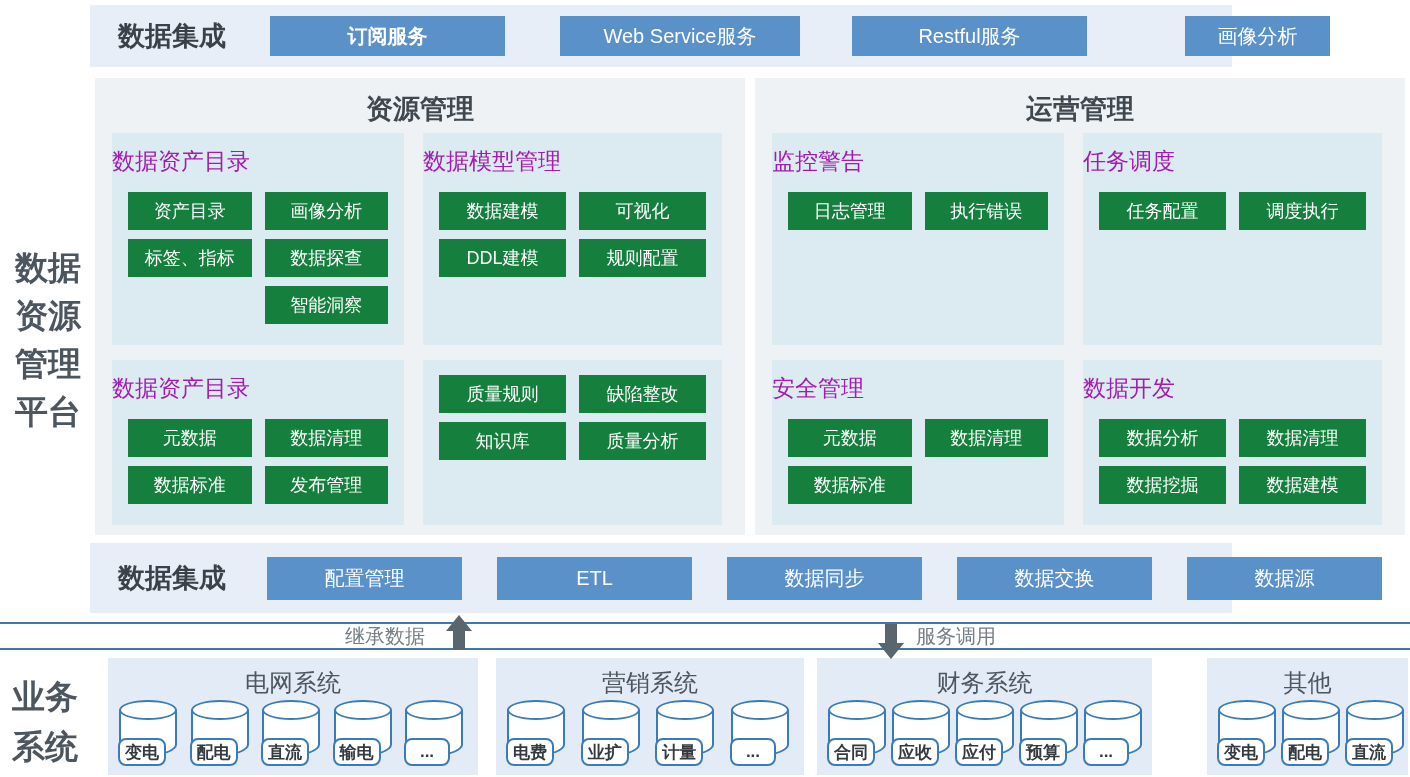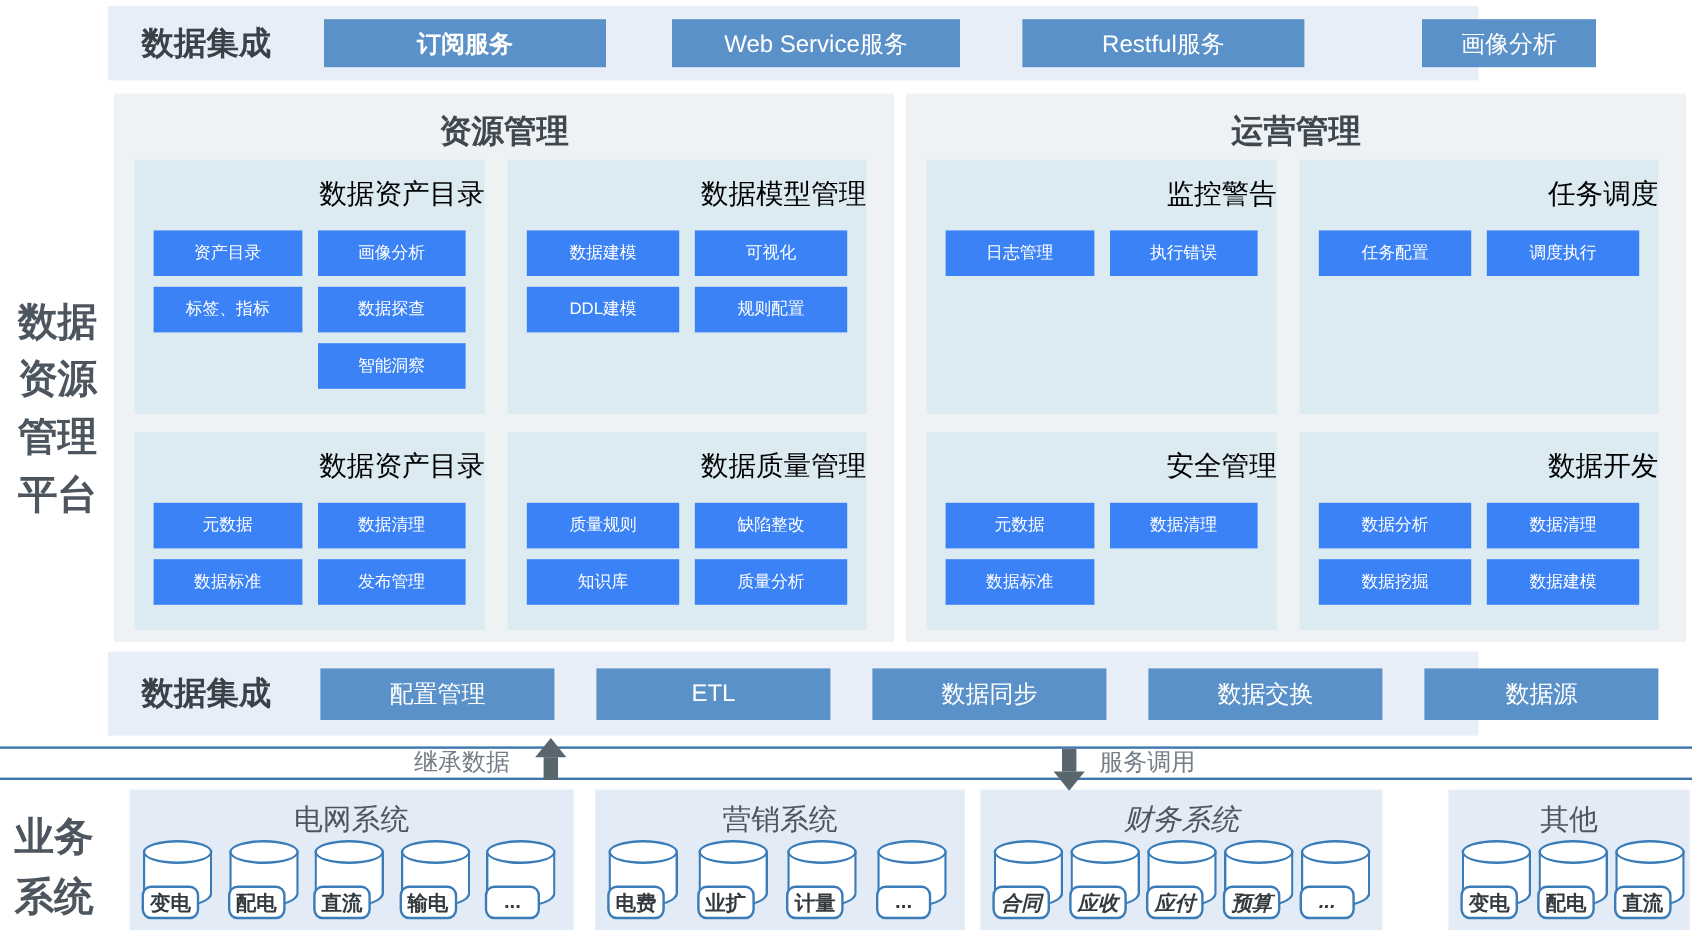--- a/index.html
+++ b/index.html
@@ -26,23 +26,23 @@
   .bb0 { left:177px; } .bb1 { left:407px; } .bb2 { left:637px; }
   .bb3 { left:867px; } .bb4 { left:1097px; }
 
   
   .panel { position:absolute; top:78px; width:650px; height:457px; background:#eef2f5; }
   #panel-resource { left:95px; } #panel-operation { left:755px; }
   .panel-title { text-align:center; padding-top:13px; font-size:27px; font-weight:700; color:#40484f; }
   .panel-grid { position:absolute; left:17px; top:55px; display:grid;
     grid-template-columns:292px 299px; grid-template-rows:212px 165px; gap:15px 19px; }
   .group { background:#dcebf2; }
-  .group-title { text-align:right; padding-top:13px; font-size:23px; color:#000000; }
+  .group-title { text-align:left; padding-top:13px; font-size:23px; color:#a21caf; }
   .group-btns { margin:15px 16px 0; display:grid; grid-template-columns:1fr 1fr; gap:9px 13px; }
-  .mod-btn { height:38px; background:#3b82f6; color:#fff; font-size:14px;
+  .mod-btn { height:38px; background:#15803d; color:#fff; font-size:18px;
     display:flex; align-items:center; justify-content:center; cursor:pointer; }
 
   
   #bus { position:absolute; left:0; top:622px; width:1410px; height:28px; background:#fff;
     border-top:2px solid #3f76b0; border-bottom:2px solid #3f76b0; }
   .bus-label { position:absolute; top:623px; font-size:20px; line-height:27px; color:#757e86; z-index:5; }
   #bus-up-label { left:345px; } #bus-down-label { left:916px; }
   .block-arrow { position:absolute; width:26px; z-index:6; }
   .block-arrow .head-up { width:0; height:0; margin:0 auto;
     border-left:13px solid transparent; border-right:13px solid transparent;
@@ -118,21 +118,20 @@
         <div class="group">
           <div class="group-title">数据资产目录</div>
           <div class="group-btns">
             <div class="mod-btn">元数据</div>
             <div class="mod-btn">数据清理</div>
             <div class="mod-btn">数据标准</div>
             <div class="mod-btn">发布管理</div>
           </div>
         </div>
         <div class="group">
-          <div class="group-title">数据质量管理</div>
           <div class="group-btns">
             <div class="mod-btn">质量规则</div>
             <div class="mod-btn">缺陷整改</div>
             <div class="mod-btn">知识库</div>
             <div class="mod-btn">质量分析</div>
           </div>
         </div>
       </div>
   </div>
 
@@ -249,21 +248,21 @@
             <div class="db-body"></div>
             <div class="db-label">计量</div>
           </div>
           <div class="db">
             <div class="db-top"></div>
             <div class="db-body"></div>
             <div class="db-label">...</div>
           </div>
         </div>
       </div>
-      <div class="biz-panel" style="left: 817px; width: 335px; font-style: italic;">
+      <div class="biz-panel" style="left: 817px; width: 335px;">
         <div class="biz-title">财务系统</div>
         <div class="db-row">
           <div class="db">
             <div class="db-top"></div>
             <div class="db-body"></div>
             <div class="db-label">合同</div>
           </div>
           <div class="db">
             <div class="db-top"></div>
             <div class="db-body"></div>

